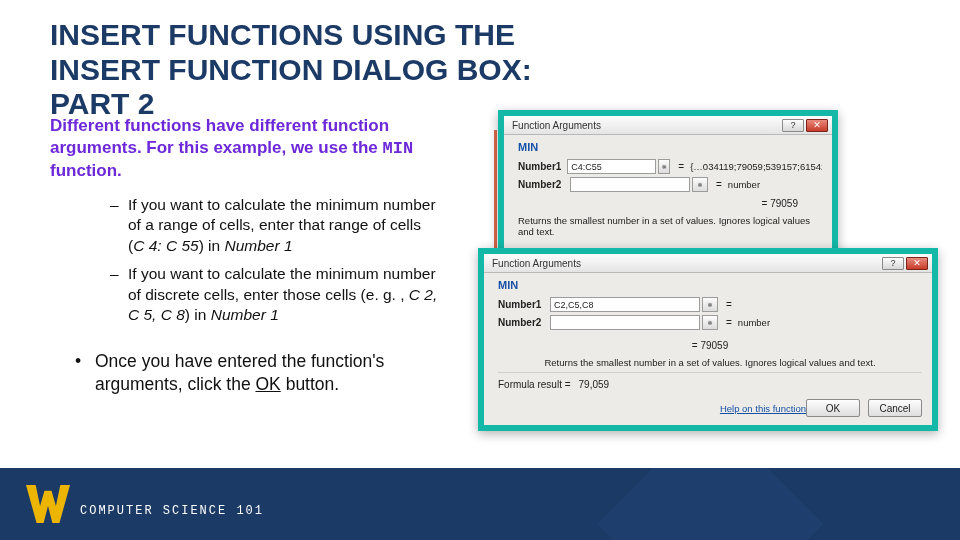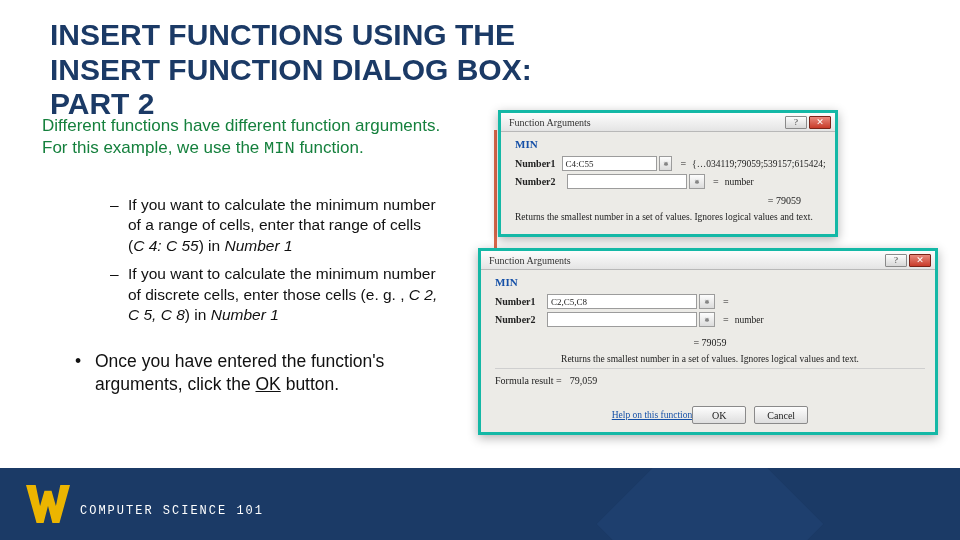--- a/index.html
+++ b/index.html
@@ -17,26 +17,27 @@
     left: 50px;
     top: 18px;
     width: 560px;
     font-size: 30px;
     font-weight: 700;
     color: #1b3a66;
     line-height: 1.15;
   }
   .body-text {
     position: absolute;
-    left: 42px;
+    left: 50px;
     top: 115px;
     width: 400px;
     font-size: 17px;
-    color: #15803d;
+    color: #6d28d9;
     line-height: 1.3;
+    font-weight: bold;
   }
   .mono { font-family: "Courier New", monospace; }
   .bullets1 {
     position: absolute;
     left: 110px;
     top: 195px;
     width: 330px;
     font-size: 15.5px;
     color: #111;
     line-height: 1.32;
@@ -54,25 +55,24 @@
     display: flex;
   }
   .bullets2 .dot { flex: 0 0 20px; }
   .italic { font-style: italic; }
   .uline { text-decoration: underline; }
 
   
   .dialog {
     position: absolute;
     background: #ecebe7;
-    border: 3px solid #14b8a6;
+    border: 6px solid #14b8a6;
     box-shadow: 0 3px 10px rgba(0,0,0,0.3);
     font-size: 10px;
     color: #222;
-    font-family: Liberation Serif, serif;
   }
   .dlg-titlebar {
     height: 19px;
     background: linear-gradient(#fdfdfd, #e4e4e4);
     border-bottom: 1px solid #b8b8b8;
     display: flex;
     align-items: center;
     padding: 0 4px 0 8px;
     font-size: 10px;
     color: #333;
@@ -106,21 +106,21 @@
     border: 1px solid #9c9c9c;
     background: linear-gradient(#fdfdfd,#dcdcdc);
     margin-left: 2px;
     display:flex;align-items:center;justify-content:center;
     font-size:8px;color:#555;
   }
   .arg-eq { margin: 0 6px 0 8px; font-size:10px;}
   .arg-val { font-size: 9.5px; white-space: nowrap; overflow:hidden; }
   .dlg-desc { font-size: 9.5px; margin: 6px 0 4px; }
   .dlg-desc2 { font-size: 9px; margin: 2px 0 6px 48px; }
-  .dlg-result-row { display:flex; justify-content:center; align-items:center; margin-top:16px; border-top:1px solid #cfcfcf; padding-top:6px;}
+  .dlg-result-row { display:flex; justify-content:flex-end; align-items:center; margin-top:5px; border-top:1px solid #cfcfcf; padding-top:6px;}
   .dlg-link { color:#1550a7; text-decoration:underline; font-size:9.5px; }
   .dlg-buttons { display:flex; gap:8px; }
   .dlg-btn {
     min-width: 54px; height: 18px;
     border: 1px solid #8a8a8a;
     background: linear-gradient(#fdfdfd,#dedede);
     border-radius: 2px;
     font-size: 10px;
     display:flex;align-items:center;justify-content:center;
   }

